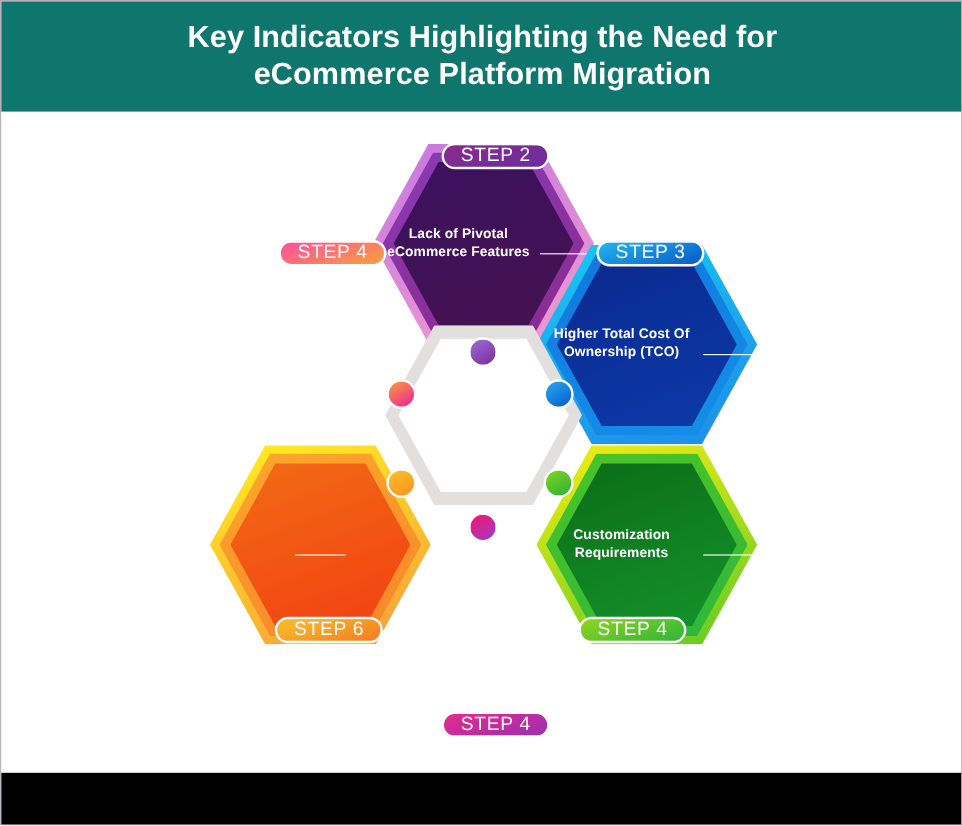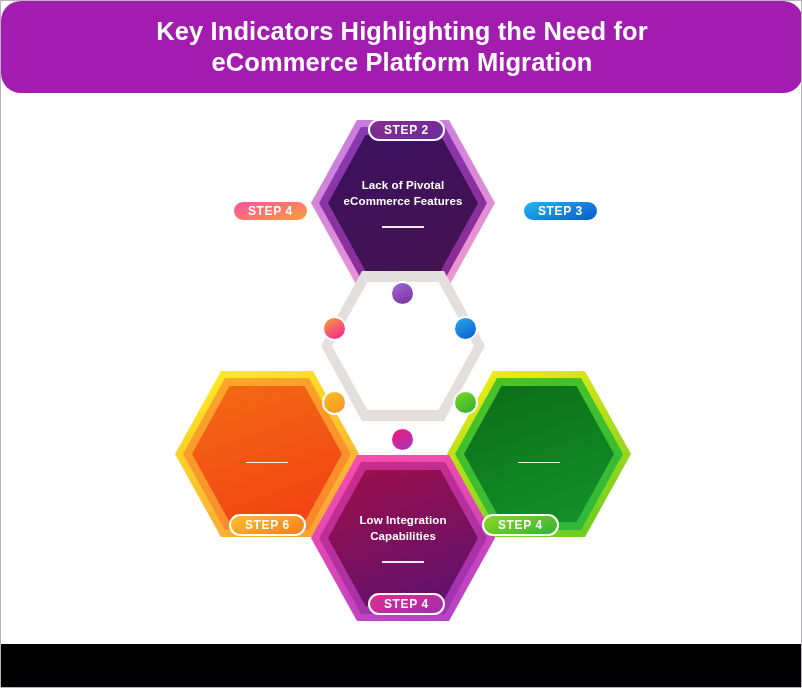--- a/index.html
+++ b/index.html
@@ -67,21 +67,20 @@
   .hex-mid   { left: 8px;  top: 7px;  width: 168px; height: 152px; }
   .hex-inner { left: 17px; top: 15px; width: 150px; height: 136px; }
 
   .hex-label {
     position: absolute;
     left: 0;
     top: 0;
     width: 184px;
     height: 166px;
     display: flex;
-    flex-direction: column;
     align-items: center;
     justify-content: center;
     color: #ffffff;
     text-align: center;
     pointer-events: none;
   }
   .hex-text {
     font-size: 11.5px;
     font-weight: bold;
     line-height: 1.34;
@@ -99,22 +98,22 @@
   .step-badge {
     position: absolute;
     height: 22px;
     padding: 0 14px;
     border-radius: 11px;
     border: 2px solid #ffffff;
     display: flex;
     align-items: center;
     justify-content: center;
     color: #ffffff;
-    font-size: 12px;
-    font-weight: bold;
+    font-size: 16px;
+    font-weight: normal;
     letter-spacing: 0.6px;
     white-space: nowrap;
     z-index: 20;
   }
 
   
   #center-ring {
     position: absolute;
     left: 320px;
     top: 178px;
@@ -142,83 +141,84 @@
     border-radius: 50%;
     border: 2.5px solid #ffffff;
     z-index: 15;
   }
 </style>
 </head>
 <body>
 
 <div id="canvas">
 
-  <div class="bar" id="header-bar" style="background: #a21caf; border-radius: 20px;">
+  <div class="bar" id="header-bar" style="background: #0f766e;">
     <div id="page-title" style="color: rgb(255, 255, 255);">Key Indicators Highlighting the Need for eCommerce Platform Migration</div>
   </div>
 
   <div id="diagram">
 
     <div id="center-ring" style="background: rgb(228, 223, 223);"></div>
     <div id="center-hole" style="background: rgb(255, 255, 255);"></div>
 
     <div class="hex-cell" style="left:310px; top:27px;">
       <div class="hex-outer" id="rim2" style="background: linear-gradient(160deg, rgb(196, 121, 224), rgb(241, 154, 208));"></div>
       <div class="hex-mid" id="mid2" style="background: linear-gradient(160deg, rgb(139, 58, 181), rgb(138, 42, 143));"></div>
       <div class="hex-inner" id="fill2" style="background: linear-gradient(160deg, rgb(60, 17, 96), rgb(68, 18, 79));"></div>
       <div class="hex-label">
         <div class="hex-text">Lack of Pivotal eCommerce Features</div>
         <div class="hex-rule"></div>
       </div>
     </div>
 
 
+    <div class="hex-cell" style="left:446px; top:111px;">
+      <div class="hex-outer" id="rim3" style="background: linear-gradient(160deg, rgb(23, 200, 242), rgb(31, 139, 232));"></div>
+      <div class="hex-mid" id="mid3" style="background: linear-gradient(160deg, rgb(16, 119, 221), rgb(20, 144, 232));"></div>
+      <div class="hex-inner" id="fill3" style="background: linear-gradient(160deg, rgb(10, 42, 143), rgb(12, 57, 168));"></div>
+      <div class="hex-label">
+        <div class="hex-text">Higher Total Cost Of Ownership (TCO)</div>
+        <div class="hex-rule"></div>
+      </div>
+    </div>
 
     <div class="hex-cell" style="left:174px; top:278px;">
       <div class="hex-outer" id="rim6" style="background: linear-gradient(160deg, rgb(255, 240, 31), rgb(251, 154, 58));"></div>
       <div class="hex-mid" id="mid6" style="background: linear-gradient(160deg, rgb(251, 169, 42), rgb(249, 132, 44));"></div>
       <div class="hex-inner" id="fill6" style="background: linear-gradient(160deg, rgb(242, 107, 21), rgb(242, 64, 18));"></div>
       <div class="hex-label">
         <div class="hex-rule"></div>
       </div>
     </div>
 
     <div class="hex-cell" style="left:446px; top:278px;">
       <div class="hex-outer" id="rim4" style="background: linear-gradient(160deg, rgb(246, 238, 18), rgb(95, 202, 36));"></div>
       <div class="hex-mid" id="mid4" style="background: linear-gradient(160deg, rgb(76, 196, 37), rgb(46, 183, 60));"></div>
       <div class="hex-inner" id="fill4" style="background: linear-gradient(160deg, rgb(11, 109, 24), rgb(20, 146, 42));"></div>
       <div class="hex-label">
-        <div class="hex-rule"></div>
-      </div>
-    </div>
-
-    <div class="hex-cell" style="left:310px; top:362px;">
-      <div class="hex-outer" id="rim5" style="background: linear-gradient(160deg, rgb(255, 79, 168), rgb(176, 64, 201));"></div>
-      <div class="hex-mid" id="mid5" style="background: linear-gradient(160deg, rgb(207, 43, 134), rgb(154, 53, 184));"></div>
-      <div class="hex-inner" id="fill5" style="background: linear-gradient(160deg, rgb(158, 15, 74), rgb(91, 18, 112));"></div>
-      <div class="hex-label">
-        <div class="hex-text">Low Integration Capabilities</div>
-        <div class="hex-rule"></div>
-      </div>
-    </div>
+        <div class="hex-text">Customization Requirements</div>
+        <div class="hex-rule"></div>
+      </div>
+    </div>
+
 
     <div class="node-dot" id="dot2" style="left: 389px; top: 188px; background: linear-gradient(150deg, rgb(155, 106, 216), rgb(124, 46, 156));"></div>
     <div class="node-dot" id="dot3" style="left: 452px; top: 223px; background: linear-gradient(150deg, rgb(39, 169, 239), rgb(10, 91, 203));"></div>
     <div class="node-dot" id="dot4" style="left: 452px; top: 297px; background: linear-gradient(150deg, rgb(126, 216, 39), rgb(47, 173, 47));"></div>
     <div class="node-dot" id="dot5" style="left: 389px; top: 334px; background: linear-gradient(150deg, rgb(244, 22, 110), rgb(160, 58, 198));"></div>
     <div class="node-dot" id="dot6" style="left: 321px; top: 297px; background: linear-gradient(150deg, rgb(252, 192, 43), rgb(247, 146, 29));"></div>
     <div class="node-dot" id="dot1" style="left: 321px; top: 223px; background: linear-gradient(150deg, rgb(249, 160, 58), rgb(238, 30, 154));"></div>
 
     <div class="step-badge" id="badge1" style="left: 231px; top: 107px; background: linear-gradient(160deg, rgb(255, 79, 160), rgb(249, 160, 58));">
       <span>STEP 4</span>
     </div>
     <div class="step-badge" id="badge2" style="left: 367px; top: 26px; background: linear-gradient(160deg, rgb(138, 42, 143), rgb(106, 45, 158));">
       <span>STEP 2</span>
     </div>
-    <div class="step-badge" id="badge3" style="left: 521px; top: 107px; background: linear-gradient(160deg, rgb(33, 184, 239), rgb(10, 89, 201));">
+    <div class="step-badge" id="badge3" style="left: 496px; top: 107px; background: linear-gradient(160deg, rgb(33, 184, 239), rgb(10, 89, 201));">
       <span>STEP 3</span>
     </div>
     <div class="step-badge" id="badge4" style="left: 481px; top: 421px; background: linear-gradient(160deg, rgb(143, 214, 30), rgb(47, 180, 58));">
       <span>STEP 4</span>
     </div>
     <div class="step-badge" id="badge5" style="left: 367px; top: 500px; background: linear-gradient(160deg, rgb(229, 42, 142), rgb(155, 47, 176));">
       <span>STEP 4</span>
     </div>
     <div class="step-badge" id="badge6" style="left: 228px; top: 421px; background: linear-gradient(160deg, rgb(251, 192, 45), rgb(245, 124, 32));">
       <span>STEP 6</span>

